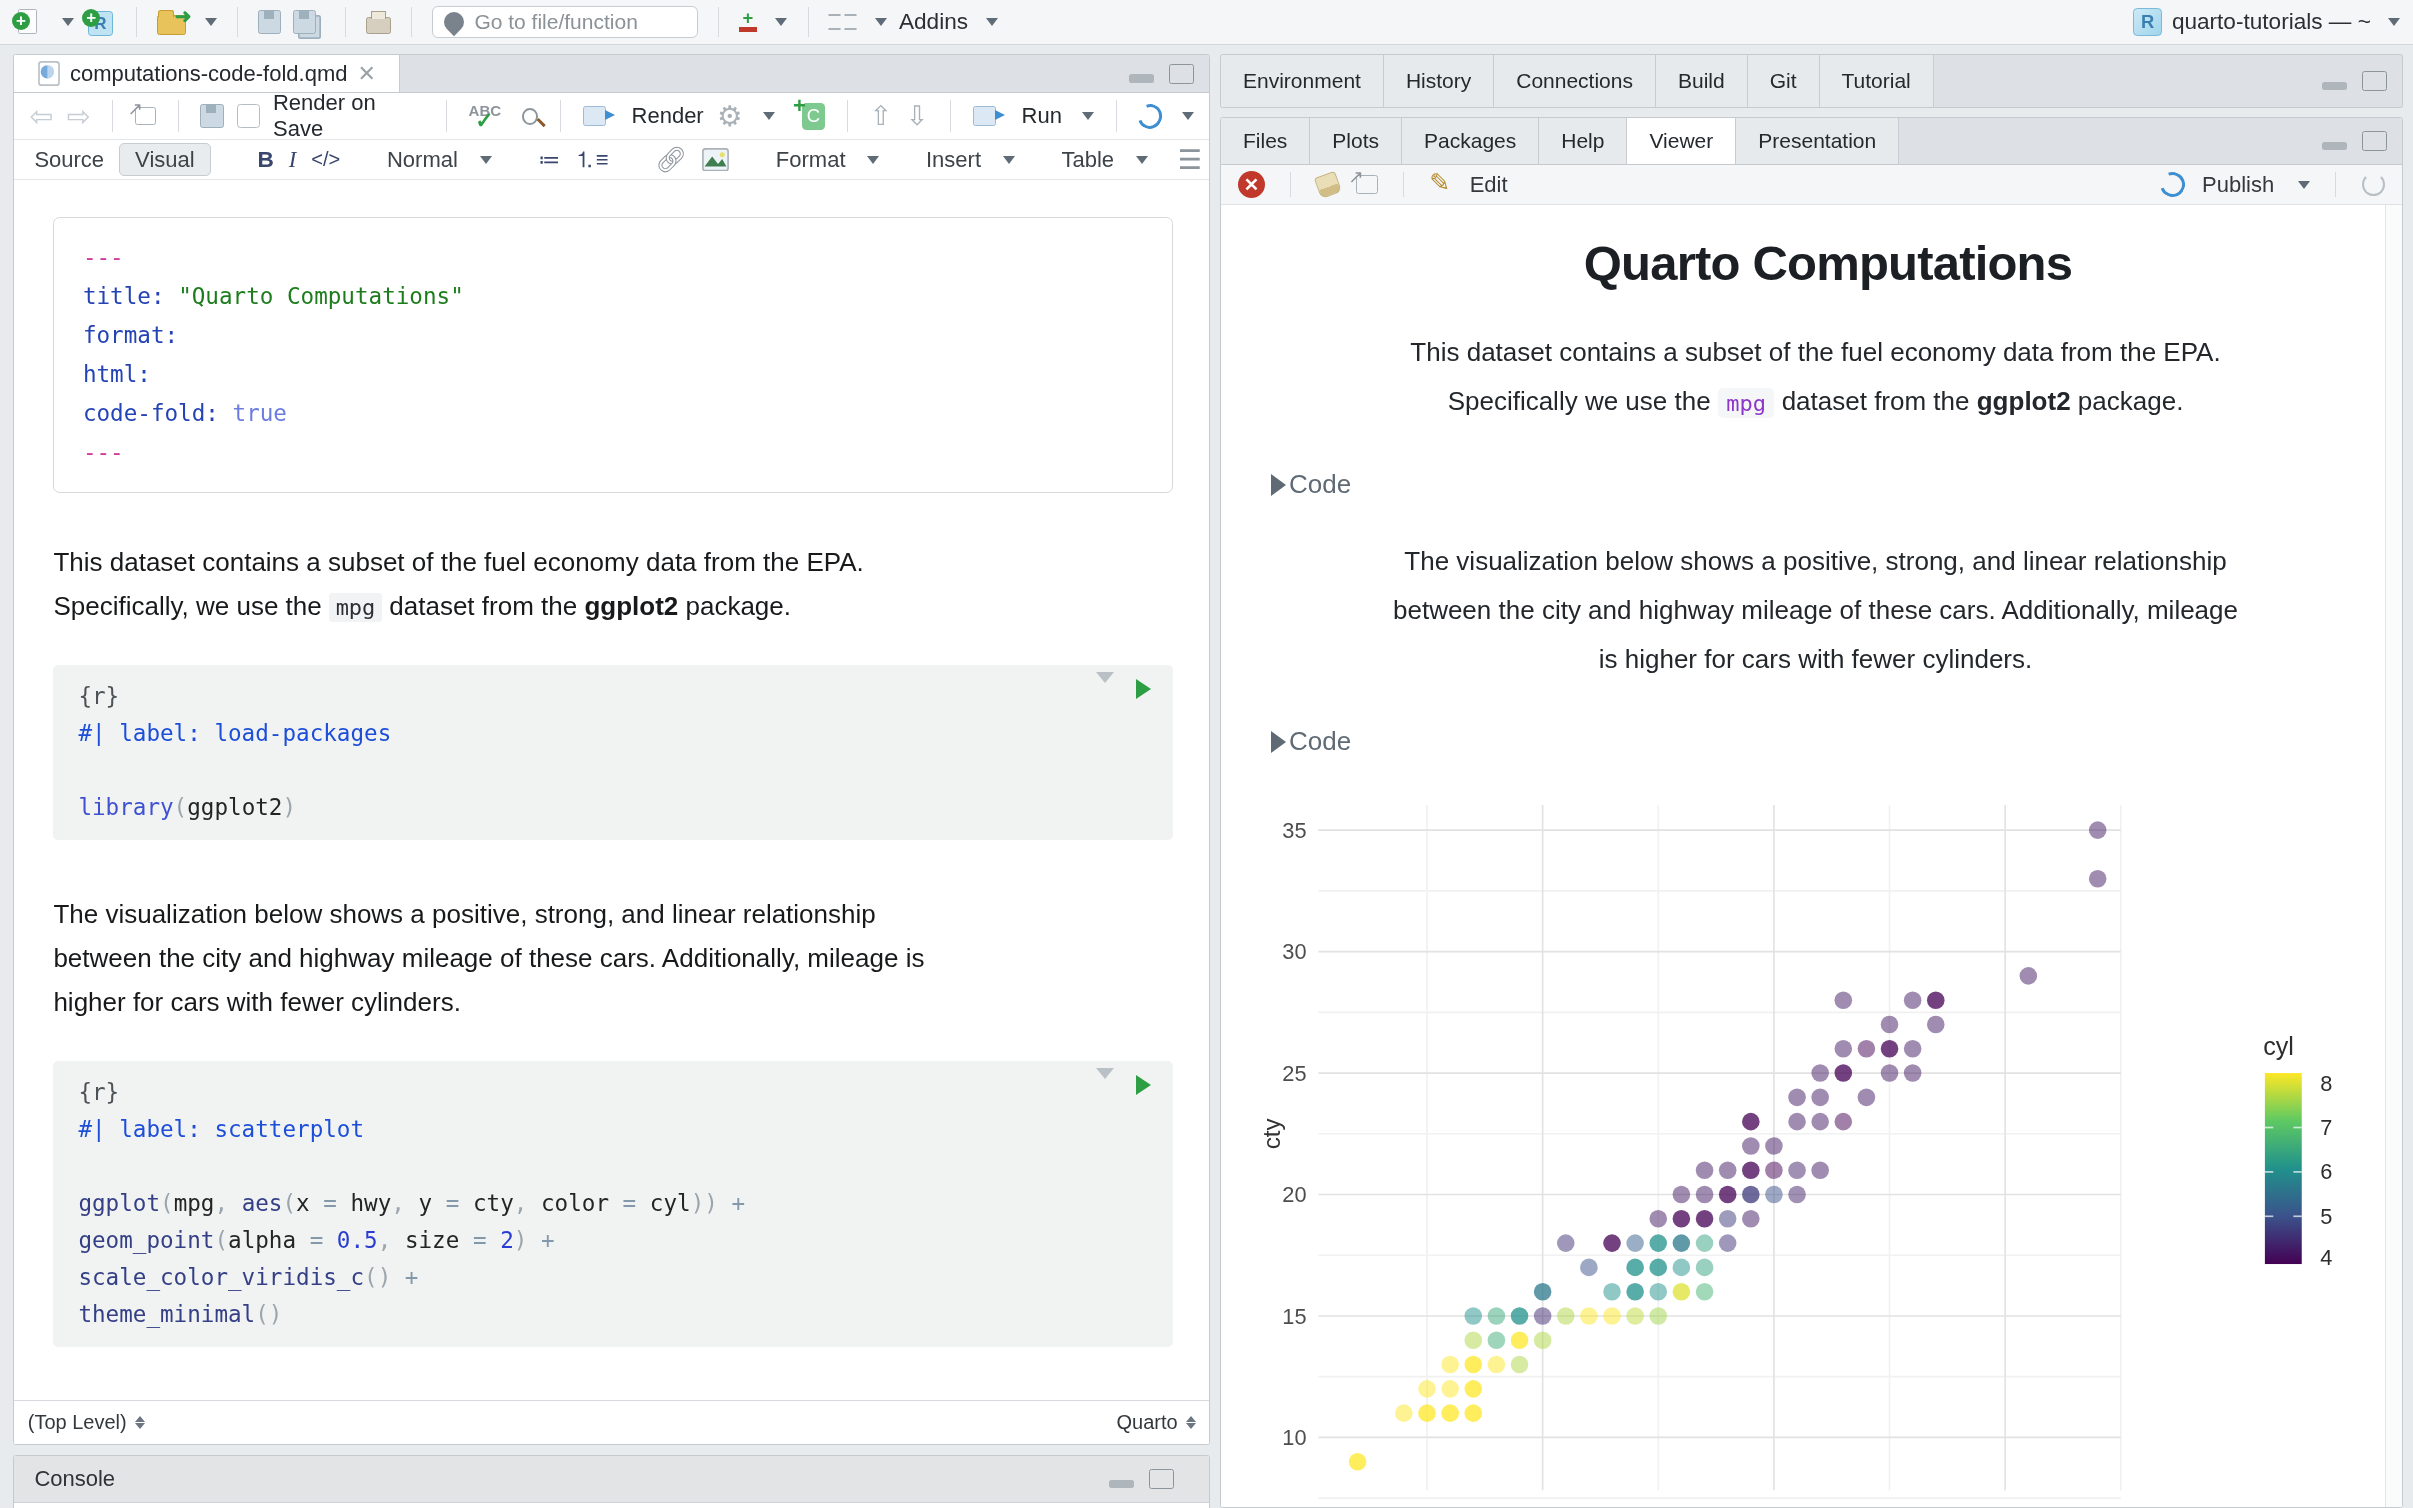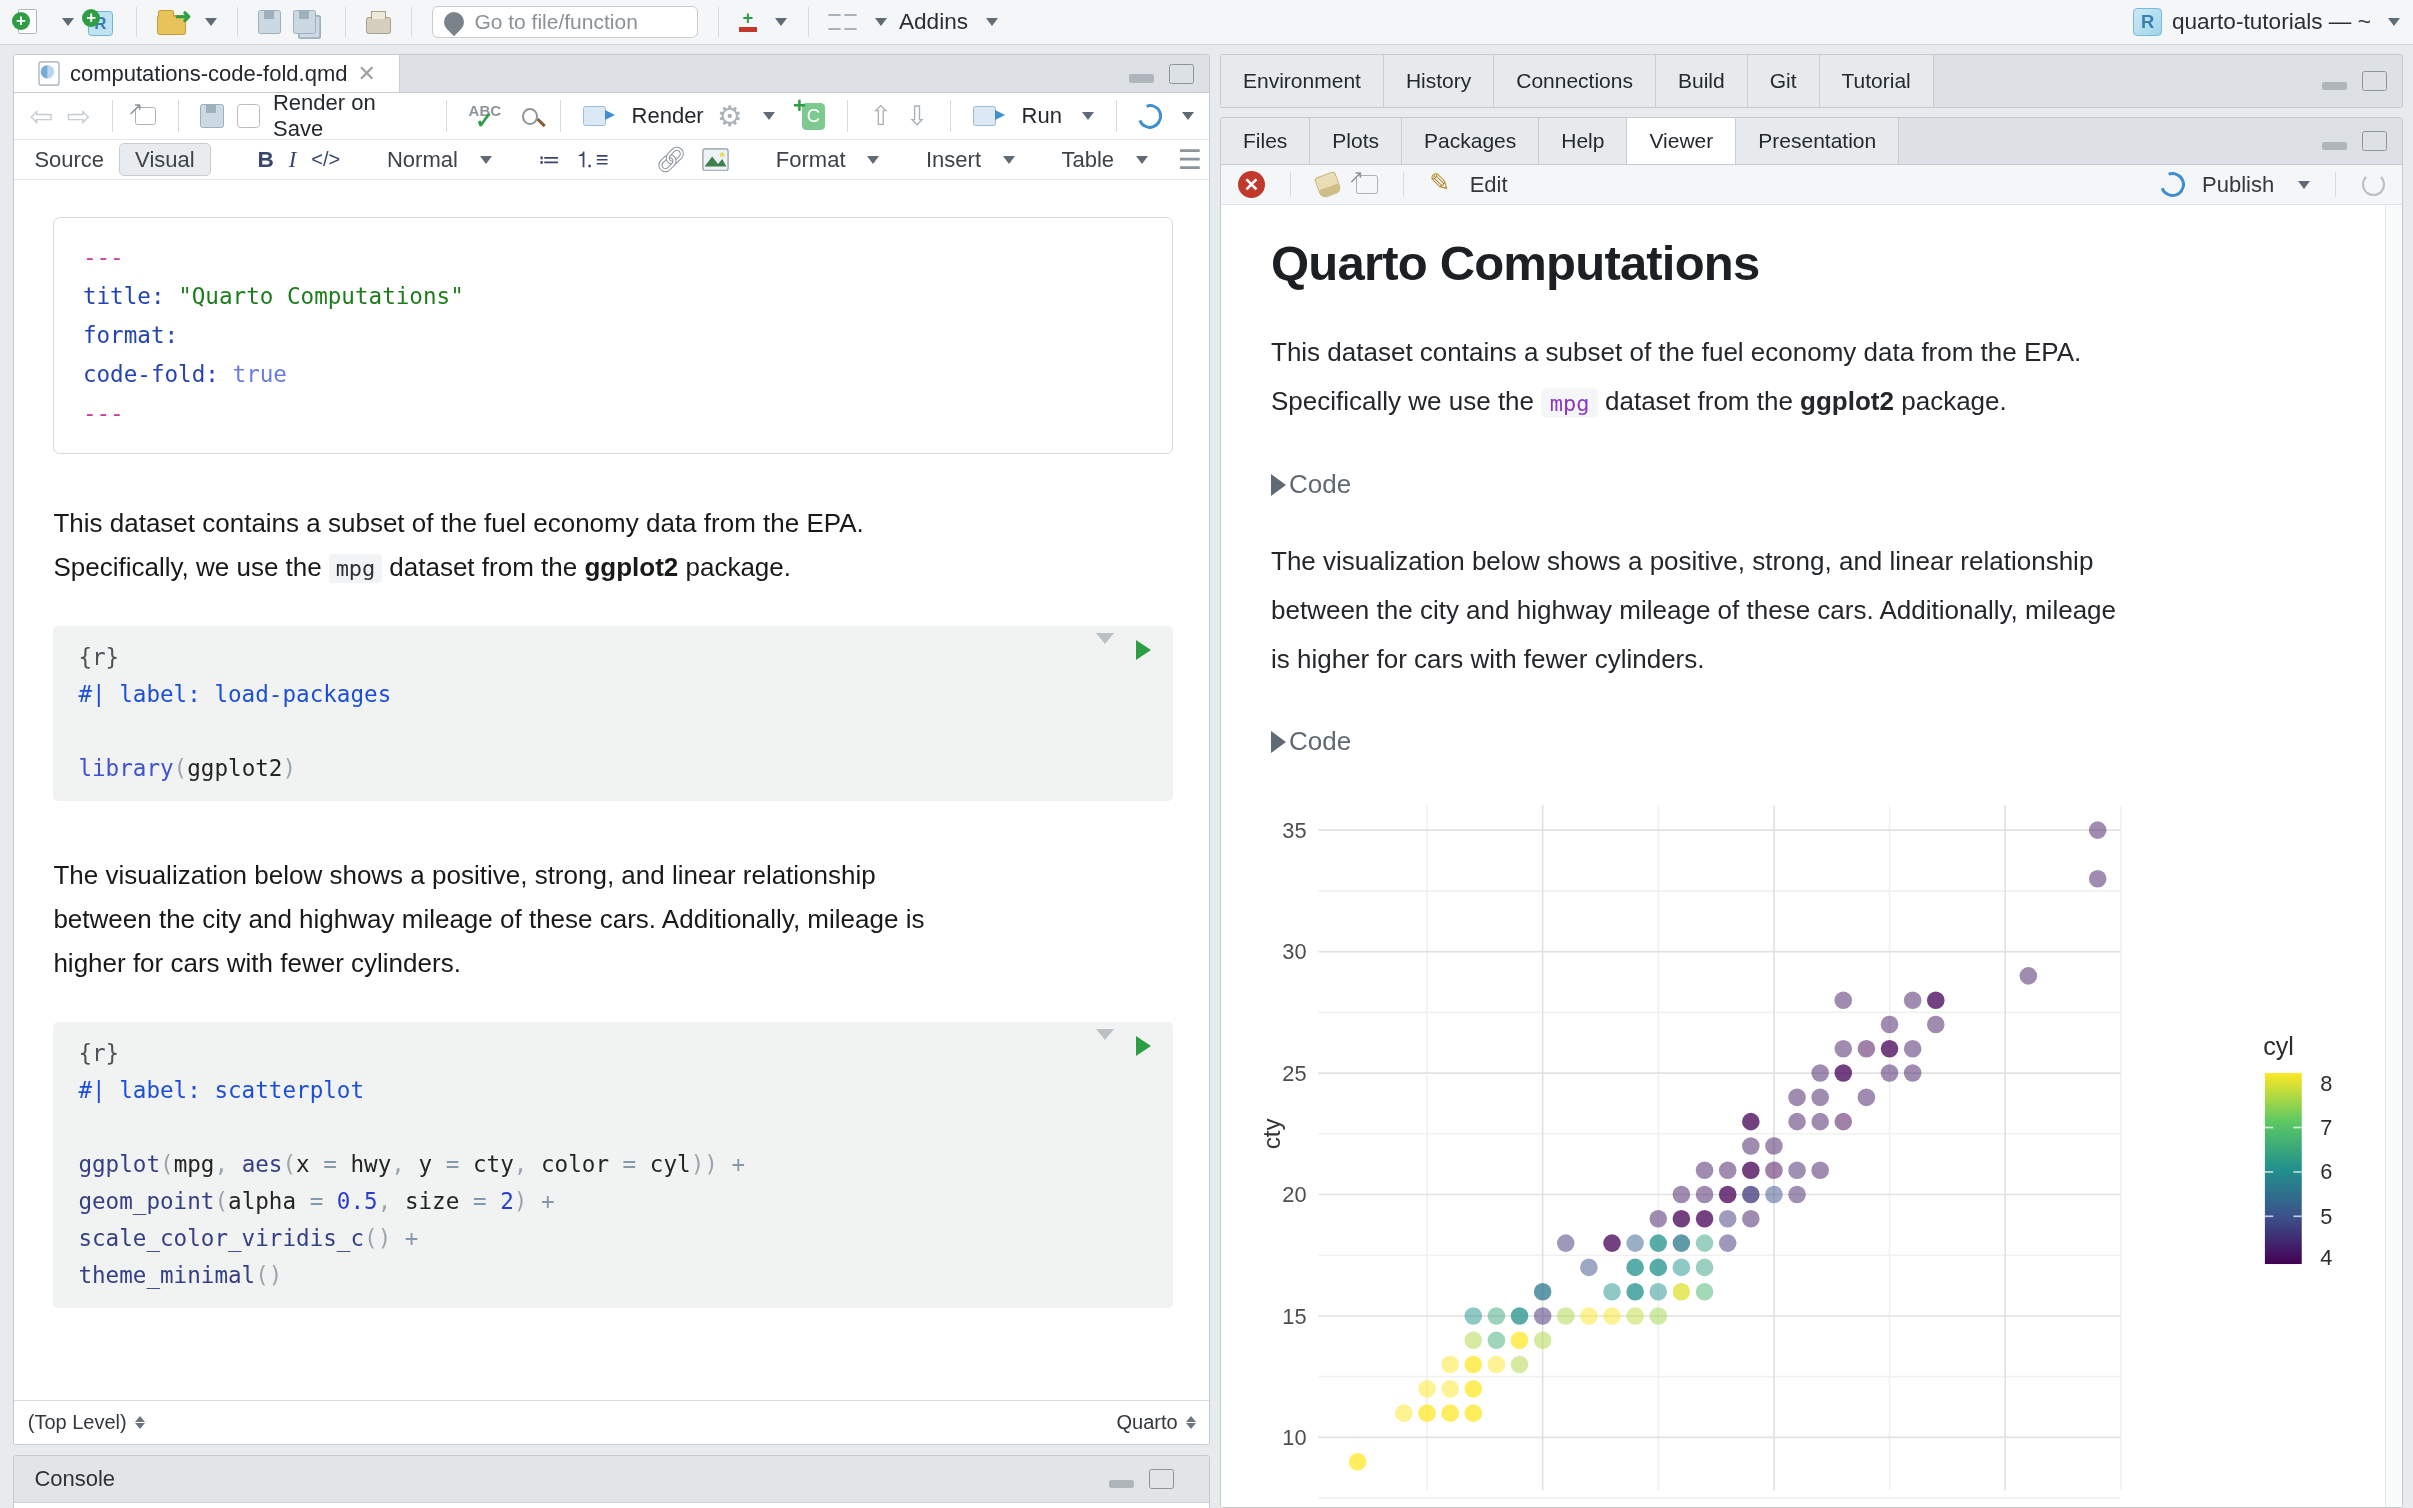--- a/index.html
+++ b/index.html
@@ -76,21 +76,21 @@
   .stop-ic { width:27px; height:27px; border-radius:50%; background:#c0392b; color:#fff; font-size:18.4px; font-weight:bold; display:flex; align-items:center; justify-content:center; }
   .broom { width:22px; height:22px; background:linear-gradient(180deg,#e8d9a8 60%, #c9b06a 60%); border:1.7px solid #b9a25e; border-radius:3.4px 3.4px 6.7px 6.7px; transform:rotate(-20deg); opacity:.8; }
   .popout { width:22px; height:18.4px; border:1.7px solid #aab2b9; border-radius:2.5px; position:relative; }
   .popout:before { content:"↗"; position:absolute; left:-8.4px; top:-10px; color:#8d959c; font-size:18.4px; }
   .pencil { width:23.5px; height:23.5px; position:relative; }
   .pencil:before { content:"✎"; color:#b58a2e; font-size:25px; position:absolute; top:-5px; }
   .sync-ic { width:25px; height:25px; border:3.4px solid #3d8fd1; border-radius:50%; border-left-color:transparent; position:relative; transform:rotate(25deg); }
   .refresh-ic { width:23.5px; height:23.5px; border:2.5px solid #b8bfc5; border-radius:50%; border-top-color:transparent; position:relative; }
   #viewer-content { position:absolute; left:0; right:17px; top:87px; bottom:0; background:#fff; overflow:hidden; }
   #viewer-scrollbar { position:absolute; right:0; top:87px; bottom:0; width:17px; background:#fafbfb; border-left:0.8px solid #e3e6e8; }
-  #doc { padding:30px 0 0 50px; }
+  #doc { padding:30px 0 0 50px;text-align:center; }
   #doc-title { font-size:49px; font-weight:600; color:#1c2024; letter-spacing:-0.8px; }
   .doc-p { margin-top:37px; font-size:26px; line-height:49px; color:#23272b; width:1089px; }
   .doc-p .icode { font-family:"DejaVu Sans Mono", monospace; font-size:22px; background:#f5f6f7; border-radius:5px; padding:2.5px 8.4px; color:#8d36c9; }
   .code-fold { margin-top:42px; display:flex; align-items:center; gap:3px; font-size:26px; color:#5f6a74; }
   .fold-tri { width:0; height:0; border-top:11px solid transparent; border-bottom:11px solid transparent; border-left:15px solid #5f6a74; }
   .chk { width:23.5px; height:23.5px; border:1.7px solid #b6bdc3; border-radius:3.4px; background:#fff; }
   .abc-ic { position:relative; width:42px; height:28.5px; font-size:15px; color:#8d959c; font-weight:bold; }
   .abc-ic:after { content:"✓"; position:absolute; left:6.7px; top:6.7px; color:#2e9e44; font-size:22px; }
   .mag { width:17px; height:17px; border:2.5px solid #8d959c; border-radius:50%; position:relative; }
   .mag:after { content:""; position:absolute; left:11.7px; top:11.7px; width:10px; height:3.4px; background:#8a5a2a; transform:rotate(45deg); }
@@ -244,20 +244,21 @@
     <span class="caret"></span>
     <span style="flex:1"></span>
     <span style="color:#8d959c;font-size:27px">☰</span>
   </div>
 
   <div id="editor-content">
     <div class="yaml-box">
         <div><span class="tk-pink">---</span></div>
         <div><span class="tk-key">title</span><span class="tk-key">: </span><span class="tk-str">"Quarto Computations"</span></div>
         <div><span class="tk-key">format</span><span class="tk-key">:</span></div>
+        <div><span class="tk-key">  html</span><span class="tk-key">:</span></div>
         <div><span class="tk-key">    code-fold</span><span class="tk-key">: </span><span class="tk-bool">true</span></div>
         <div><span class="tk-pink">---</span></div>
       </div>
     <div class="prose" style="margin-top:47px">
         <div><span>This dataset contains a subset of the fuel economy data from the EPA.</span></div>
         <div><span>Specifically, we use the </span><span class="icode">mpg</span><span> dataset from the </span><b>ggplot2</b><span> package.</span></div>
       </div>
     <div class="codechunk" style="margin-top:35px">
       <div>
           <div><span class="tk-dim">{r}</span></div>

